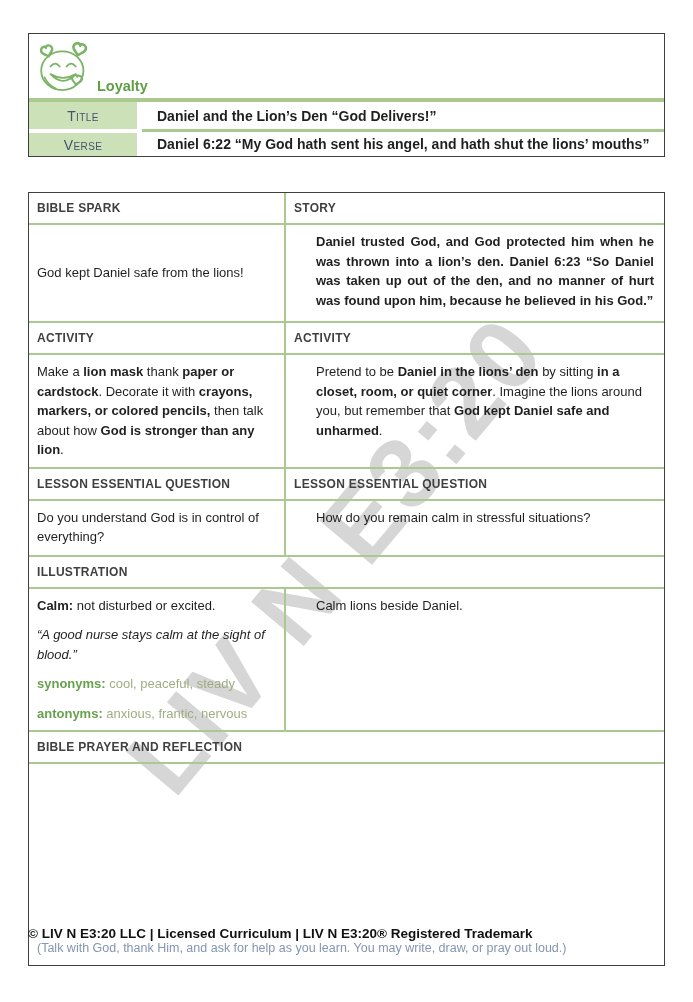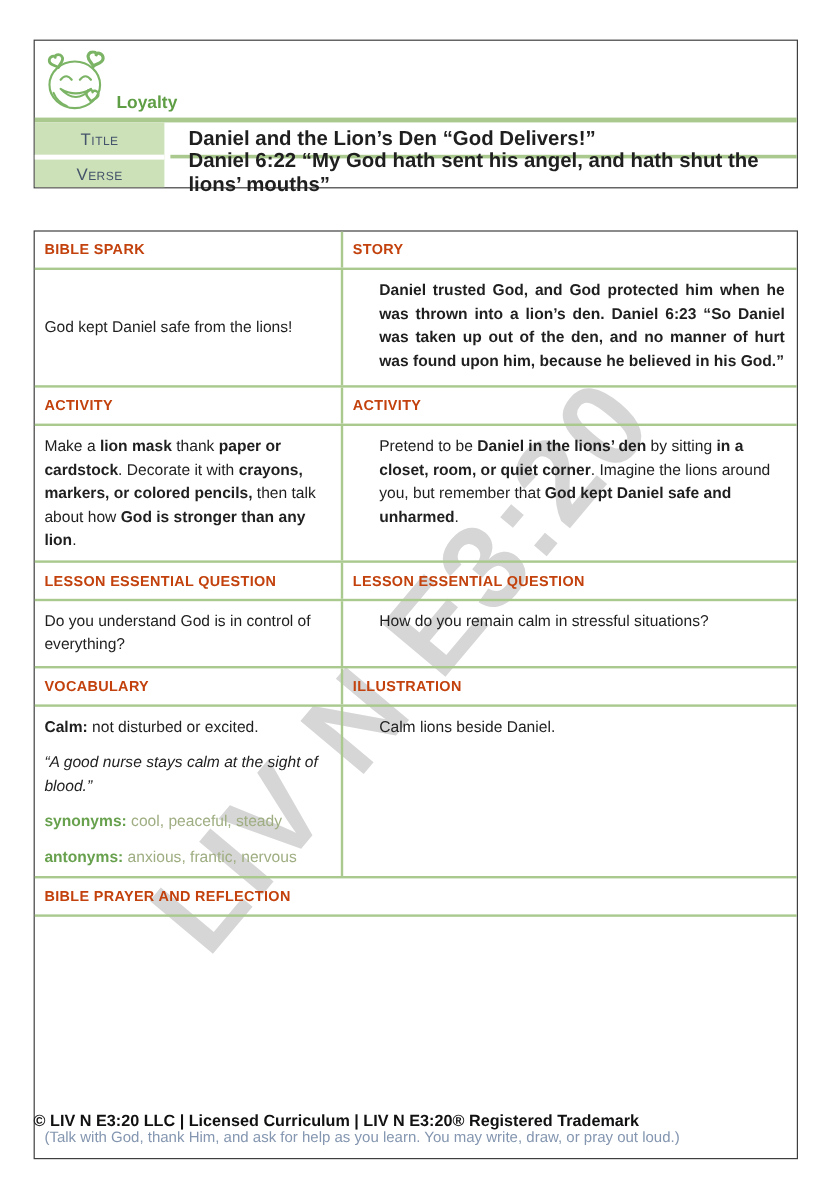--- a/index.html
+++ b/index.html
@@ -25,34 +25,34 @@
   .hsep{height:4px;background:#a9c98e;}
   .hrow{display:flex;height:27px;}
   .hlabel{
     width:108px;background:#cde1b9;display:flex;align-items:center;justify-content:center;
     font-variant:small-caps;font-size:14px;color:#44546a;letter-spacing:0.4px;box-sizing:border-box;
   }
   .hrow + .hrow .hlabel{border-top:4px solid #ffffff;}
   .hgap{width:5px;}
   .hval{
     flex:1;display:flex;align-items:center;padding-left:15px;
-    font-weight:bold;font-size:17px;box-sizing:border-box;
+    font-weight:bold;font-size:14px;box-sizing:border-box;
   }
   .hrow + .hrow .hval{border-top:3px solid #a9c98e;}
   
   .mtable{
     position:absolute;left:28px;top:192px;width:637px;z-index:1;
     border:1px solid #3f3f3f;background:transparent;box-sizing:border-box;
   }
   .mrow{display:flex;}
   .mrow + .mrow{border-top:2px solid #a9c98e;}
   .col-l{width:257px;box-sizing:border-box;border-right:2px solid #a9c98e;}
   .col-r{flex:1;box-sizing:border-box;padding-left:22px;}
   .mhead{height:30px;display:flex;align-items:center;padding:0 8px;
-    font-size:12px;font-weight:600;color:#c2410c;letter-spacing:0.3px;}
+    font-size:12px;font-weight:600;color:#404040;letter-spacing:0.3px;}
   .mcell{padding:7px 10px 7px 8px;font-size:13px;line-height:1.5;box-sizing:border-box;}
   .r-spark{min-height:96px;}
   .r-spark .col-l{display:flex;align-items:center;}
   .r-spark .col-r .mcell{font-weight:bold;text-align:justify;}
   .r-activity{min-height:110px;}
   .r-leq{min-height:54px;}
   .r-vocab{min-height:137px;}
   .r-prayer-note{min-height:201px;align-items:flex-end;}
   .mcell p{margin:0 0 10px;}
   .mcell p:last-child{margin-bottom:0;}
@@ -137,21 +137,20 @@
   <div class="mrow r-leq">
     <div class="col-l">
         <div class="mcell">Do you understand God is in control of everything?</div>
       </div>
     <div class="col-r">
         <div class="mcell">How do you remain calm in stressful situations?</div>
       </div>
   </div>
 
   <div class="mrow">
-    <div class="col-l mhead">VOCABULARY</div>
     <div class="col-r mhead">ILLUSTRATION</div>
   </div>
   <div class="mrow r-vocab">
     <div class="col-l">
       <div class="mcell">
         <p><span class="b">Calm:</span><span> not disturbed or excited.</span></p>
         <p><span class="i">“A good nurse stays calm at the sight of blood.”</span></p>
         <p><span class="b vlab">synonyms:</span><span class="vval"> cool, peaceful, steady</span></p>
         <p><span class="b vlab">antonyms:</span><span class="vval"> anxious, frantic, nervous</span></p>
       </div>

